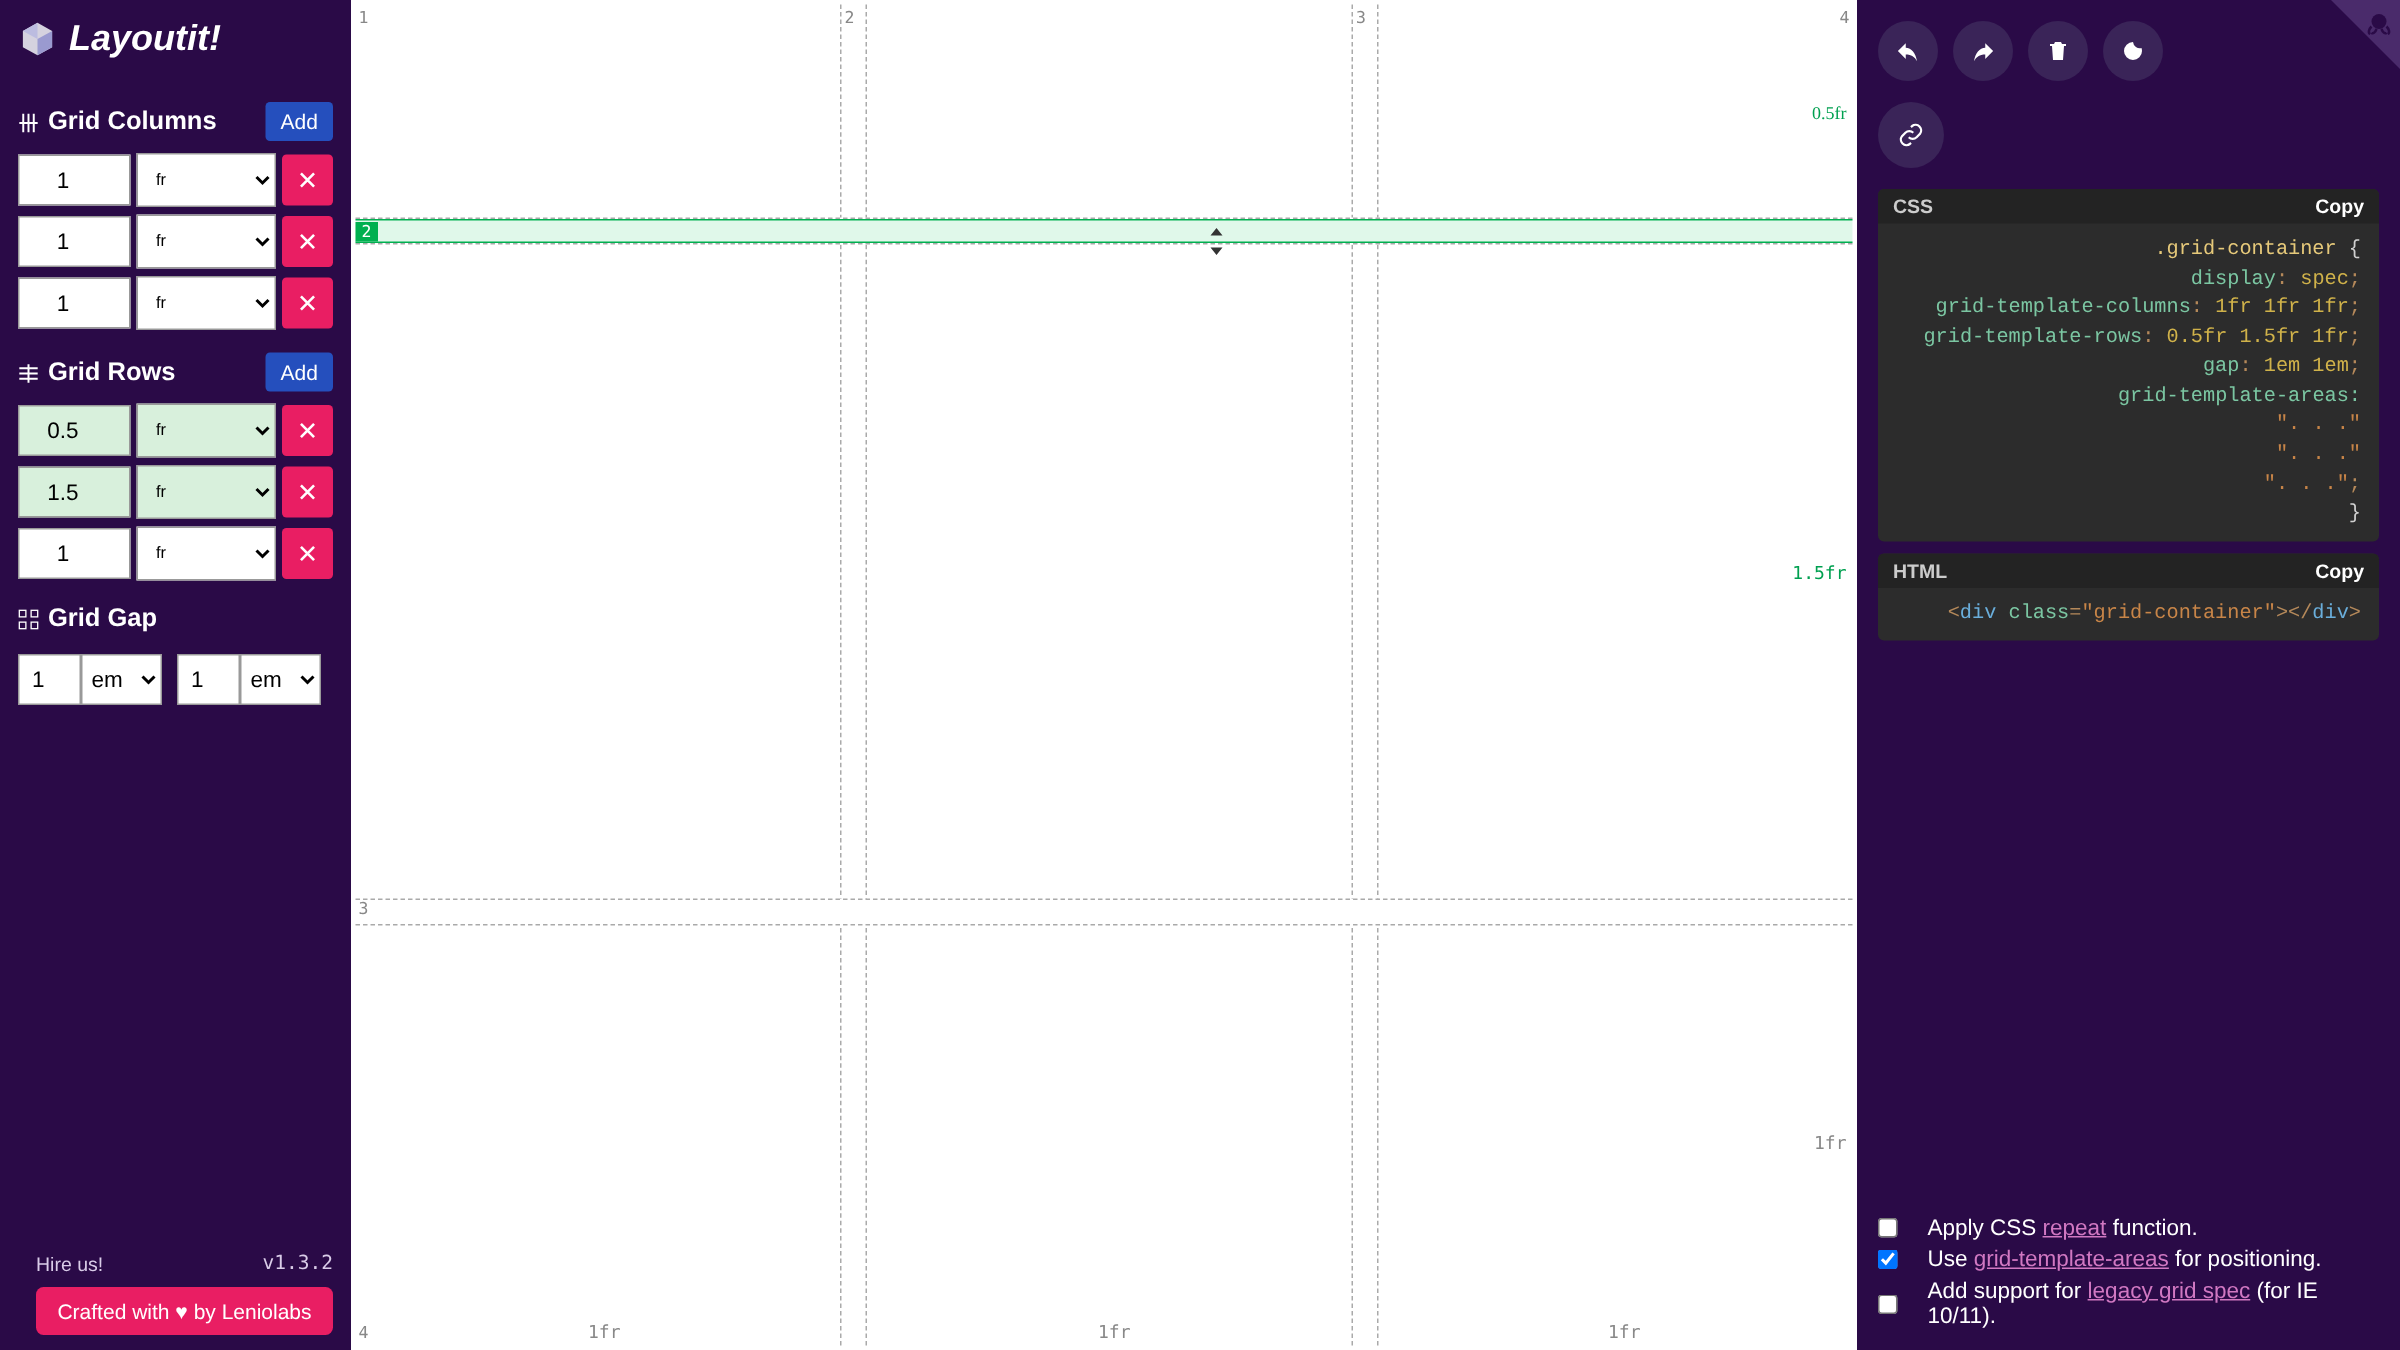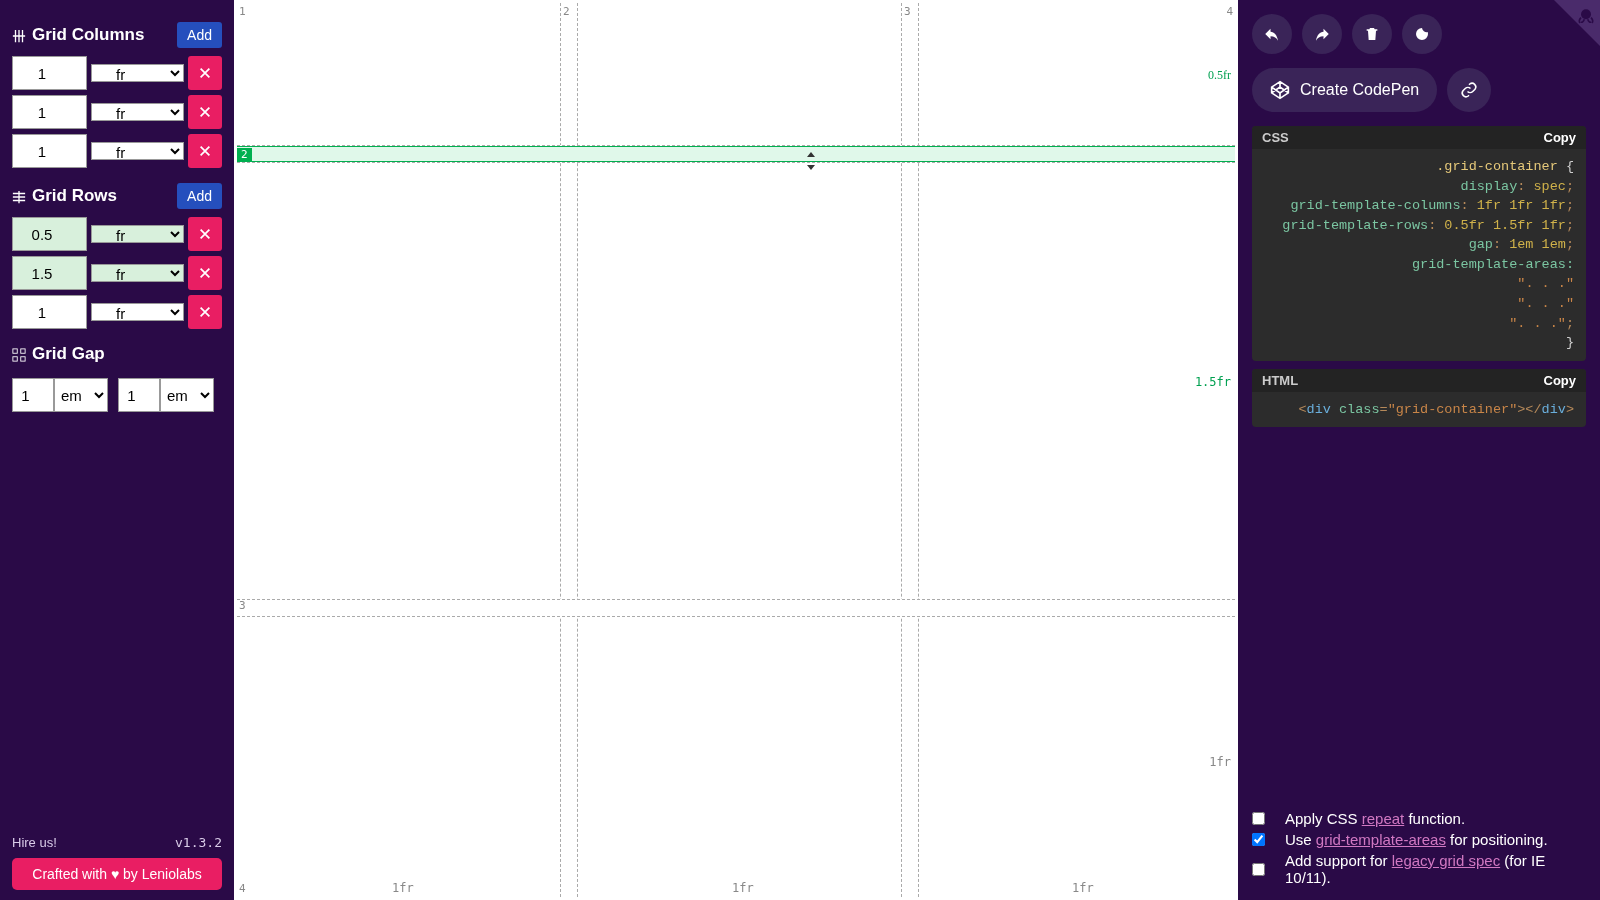--- a/index.html
+++ b/index.html
@@ -23,27 +23,27 @@
 .logo-row { display: flex; align-items: center; gap: 8px; margin-bottom: 18px; }
 .logo-cube { width: 26px; height: 26px; display:inline-flex; align-items:center; justify-content:center;}
 .logo-text { font-size: 24px; font-style: italic; font-weight: bold; color: #fff; }
 .section-title { display: flex; align-items: center; justify-content: space-between; margin: 10px 0 8px; }
 .section-title h3 { font-size: 17px; font-weight: bold; display: flex; align-items: center; gap: 6px; }
 .icon-sml { width: 14px; height: 14px; display: inline-block; }
 .btn-add { background: #254fbd; color: #fff; border: none; padding: 5px 10px; border-radius: 3px; font-size: 14px; cursor: pointer; }
 .track-row { display: flex; gap: 4px; margin-bottom: 5px; align-items: center; }
 .track-input { width: 75px; height: 34px; border: 1px solid #999; text-align: center; font-size: 15px; background:#fff; color:#000;}
 .track-input.hl { background: #d8f0dc; }
-.track-select { width: 94px; height: 18px; border: 1px solid #999; font-size: 15px; background:#fff; color:#000; padding-left:20px;}
+.track-select { width: 94px; height: 36px; border: 1px solid #999; font-size: 11px; background:#fff; color:#000; padding-left:8px;}
 .track-select.hl { background: #d8f0dc; }
 .btn-del { width: 34px; height: 34px; background: #e91e63; border: none; border-radius: 3px; color: #fff; cursor: pointer; display:flex; align-items:center; justify-content:center;}
 .gap-row { display: flex; gap: 10px; margin-top: 6px; }
 .gap-input { width: 42px; height: 34px; border: 1px solid #999; text-align: center; font-size: 15px; background:#fff;}
 .gap-select { width: 54px; height: 34px; border: 1px solid #999; font-size: 15px; background:#fff; padding-left:2px;}
-.sidebar-footer { position: absolute; bottom: 10px; left: 12px; right: 12px; }
+.sidebar-footer { position: absolute; bottom: 10px; left: 24px; right: 12px; }
 .footer-top { display:flex; justify-content:space-between; font-size:13px; color:#d9cce8; margin-bottom:8px;}
 .version { font-family: monospace; }
 .btn-crafted { background: #e91e63; color: #fff; border: none; padding: 8px 12px; border-radius: 5px; font-size: 14px; width: 100%; cursor:pointer;}
 .canvas {
   flex: 1;
   background: #fff;
   position: relative;
   overflow: hidden;
 }
 .grid-area {
@@ -79,20 +79,30 @@
 .code-body { padding:8px 12px; font-family: "Courier New", monospace; font-size:13.5px; line-height:1.45; white-space:pre; color:#d0d0d0;}
 .tok-sel{color:#e6c97a;} .tok-brace{color:#d0d0d0;} .tok-prop{color:#7bc6a2;margin-top:24px;} .tok-val{color:#d0b24a;} .tok-str{color:#c88548;} .tok-punc{color:#b5895a;} .tok-tag{color:#6aaedb;} .tok-attr{color:#7bc6a2;}
 .checks { position:absolute; bottom:14px; left:14px; right:14px; font-size:15px; color:#fff;}
 .check-line { display:flex; align-items:center; gap:20px; margin-top:4px;}
 .check-line a { color:#d178c2; text-decoration:underline;}
 </style>
 </head>
 <body>
 
 <div class="sidebar-left">
+  <div class="logo-row">
+    <span class="logo-cube">
+      <svg width="26" height="26" viewBox="0 0 24 24">
+          <path fill="#e8e8f0" d="M12 2l9 5v10l-9 5-9-5V7l9-5z" opacity="0.9"></path>
+          <path fill="#bcbce0" d="M12 2v10L3 7l9-5z"></path>
+          <path fill="#9a9ad0" d="M12 12v10l9-5V7l-9 5z"></path>
+        </svg>
+    </span>
+    <span class="logo-text">Layoutit!</span>
+  </div>
 
   <div class="section-title">
     <h3>
         <span class="icon-sml"><svg width="14" height="14" viewBox="0 0 16 16">
             <path stroke="#fff" stroke-width="1.5" d="M4 1v14M8 1v14M12 1v14M1 8h14"></path>
           </svg></span>
         <span>Grid Columns</span>
       </h3>
     <button class="btn-add">Add</button>
   </div>
@@ -251,26 +261,20 @@
         </svg>
       </button>
     <button class="circ-btn">
         <svg width="16" height="16" viewBox="0 0 24 24">
           <path fill="#fff" d="M12 3a9 9 0 109 9c0-1-.2-2-.5-2.9A7 7 0 0112 3z"></path>
         </svg>
       </button>
   </div>
 
   <div class="codepen-row">
-    <button class="btn-codepen">
-      <svg width="20" height="20" viewBox="0 0 24 24">
-          <path fill="none" stroke="#fff" stroke-width="2" d="M12 2l10 6.5v7L12 22 2 15.5v-7L12 2zm0 0v6.5m0 13V15.5M2 8.5l10 7 10-7M2 15.5l10-7 10 7"></path>
-        </svg>
-      <span>Create CodePen</span>
-    </button>
     <button class="btn-link">
         <svg width="18" height="18" viewBox="0 0 24 24">
           <path fill="none" stroke="#fff" stroke-width="2" d="M10 14a5 5 0 007 0l3-3a5 5 0 00-7-7l-1 1M14 10a5 5 0 00-7 0l-3 3a5 5 0 007 7l1-1"></path>
         </svg>
       </button>
   </div>
 
   <div class="code-box">
     <div class="code-hdr">
       <span>CSS</span>

